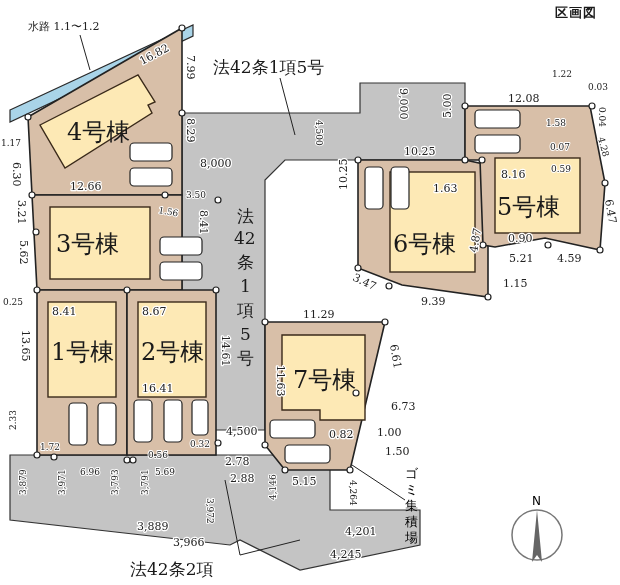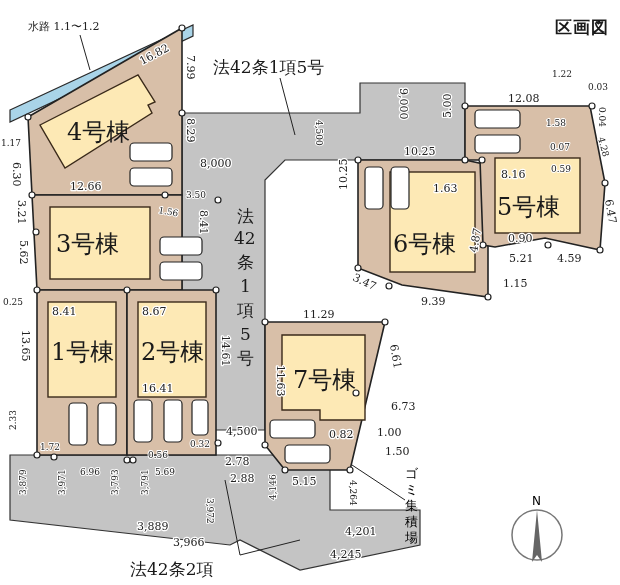--- a/index.html
+++ b/index.html
@@ -10,21 +10,21 @@
   .house { fill:#fde9b5; stroke:#3a2a1a; stroke-width:1.4; }
   .road { fill:#c4c4c4; stroke:#333; stroke-width:1.2; }
   .water { fill:#a9d4e8; stroke:#2a2a2a; stroke-width:1.2; }
   .pt { fill:#fff; stroke:#222; stroke-width:1.2; }
   .dim { font-size:11px; fill:#222; paint-order:stroke; stroke:#fff; stroke-width:2.5px; stroke-linejoin:round; }
   .dimsm { font-size:9px; fill:#222; paint-order:stroke; stroke:#fff; stroke-width:2px; stroke-linejoin:round; }
   .hlabel { font-size:24px; fill:#1a1a1a; }
   .roadlabel { font-size:17px; fill:#1a1a1a; }
   .leader { stroke:#222; stroke-width:1; fill:none; }
   .car { fill:#fff; stroke:#222; stroke-width:1.2; }
-  .title { position:absolute; left:555px; top:16px; font-size:17px; font-weight:bold;
+  .title { position:absolute; left:555px; top:4px; font-size:13px; font-weight:bold;
            font-family:"DejaVu Sans", sans-serif; letter-spacing:1px; }
 </style>
 </head>
 <body>
 
 <div class="title">区画図</div>
 
 <svg width="620" height="585" viewBox="0 0 620 585">
 
   <polygon class="road" points="182,113 360,113 360,83 465,83 465,160 285,160 265,180 265,430 182,430"></polygon>

